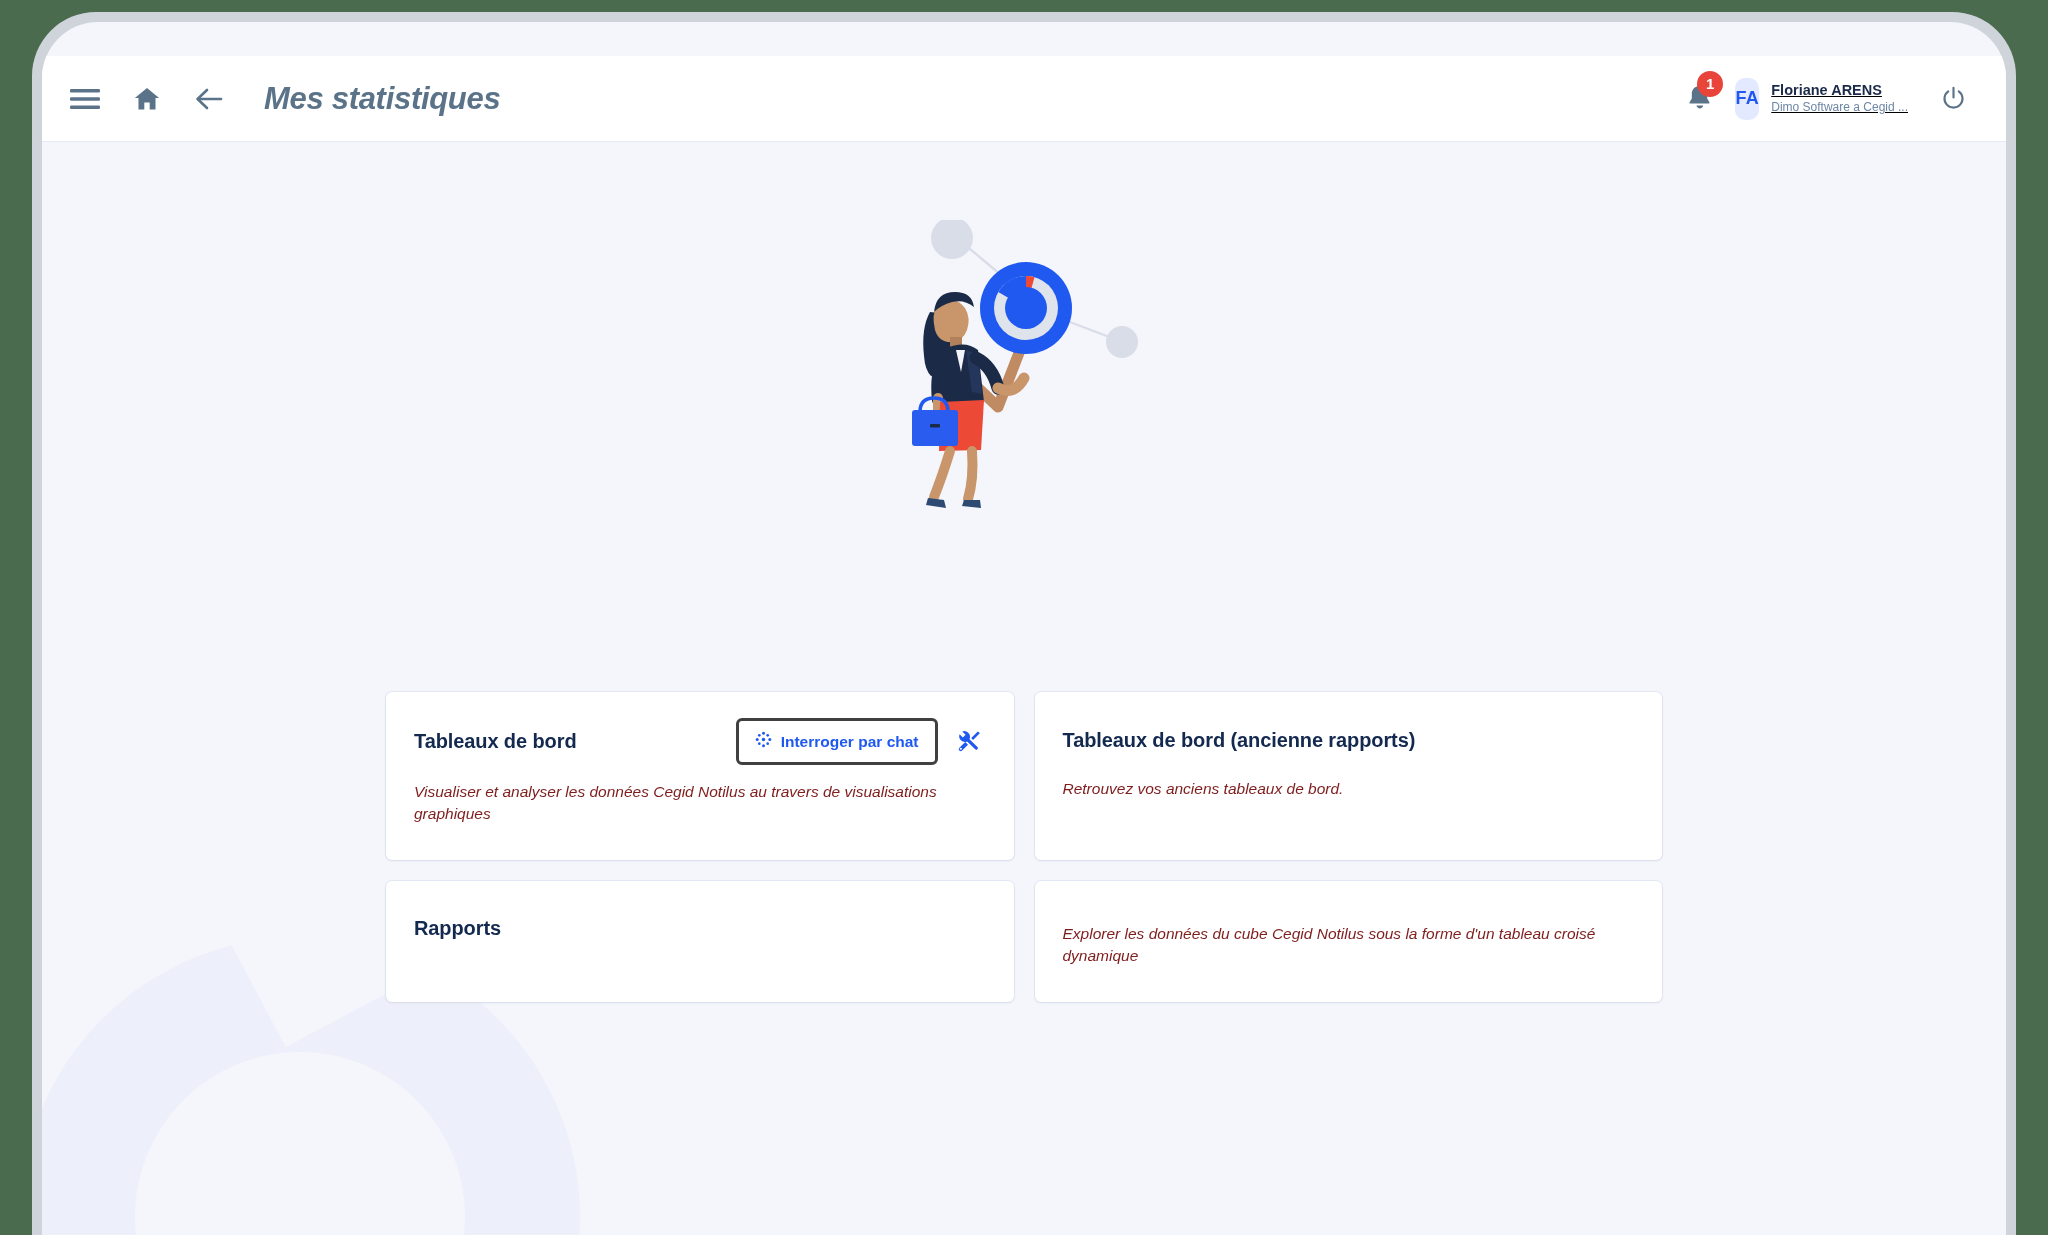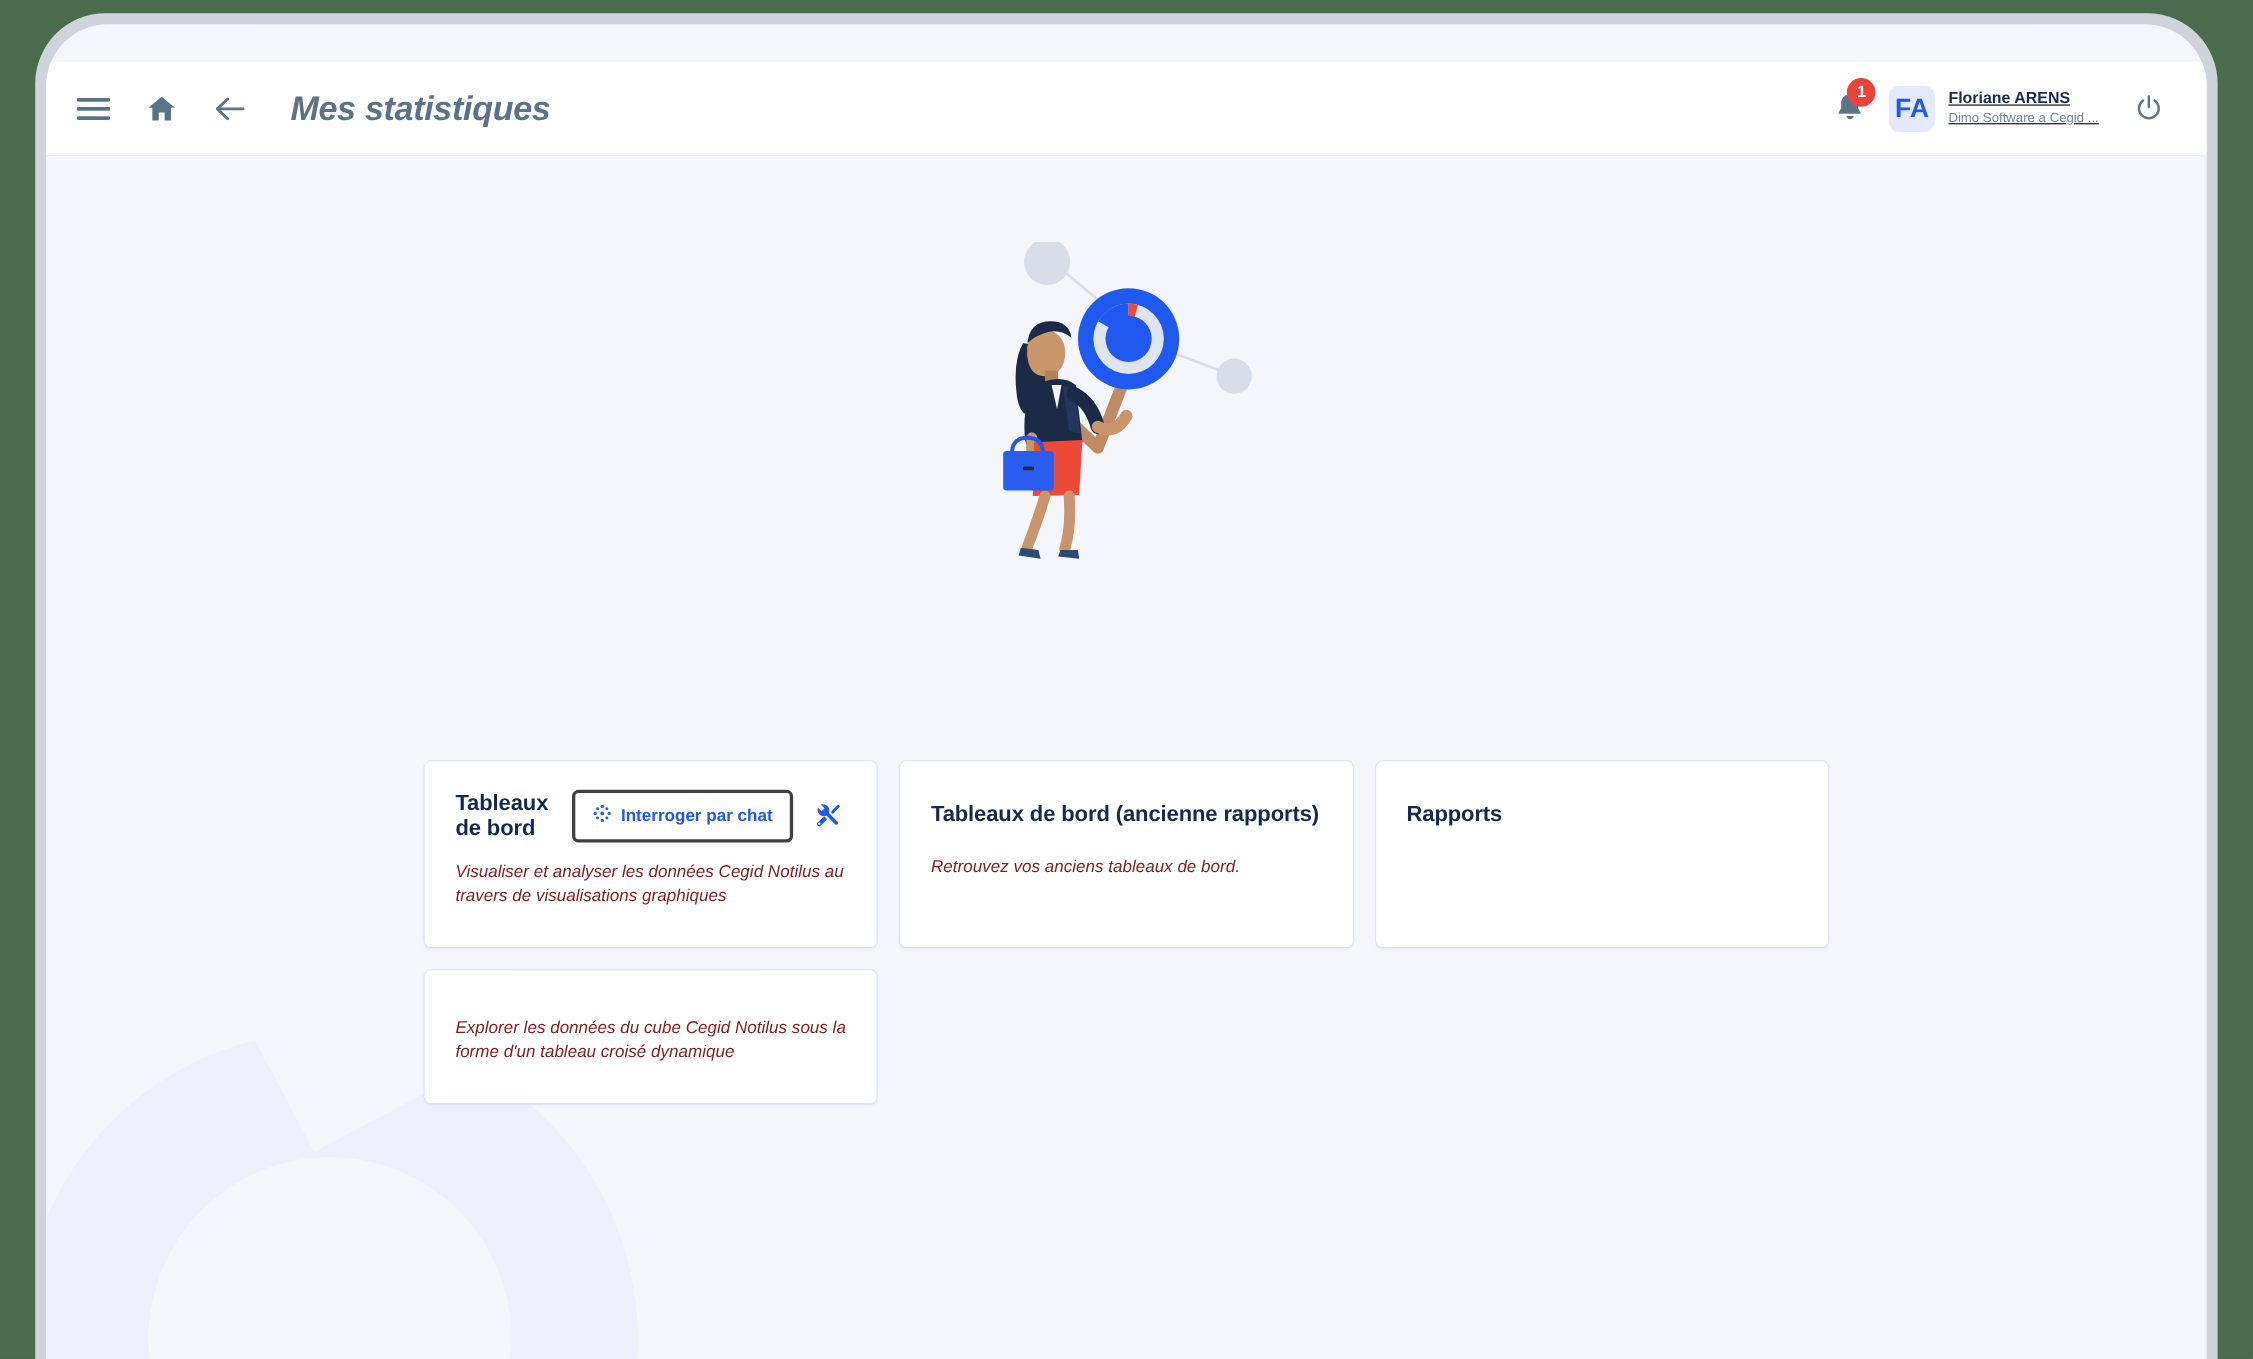--- a/index.html
+++ b/index.html
@@ -91,26 +91,26 @@
 
   #user-chip {
     display:flex;
     align-items:center;
     gap:12px;
     padding:4px 10px 4px 4px;
     cursor:pointer;
     border-radius:10px;
   }
   #user-avatar {
-    width:42px; height:42px;
+    width:24px; height:42px;
     background:#e3eaff;
     color:#1f59f0;
     border-radius:10px;
     display:flex; align-items:center; justify-content:center;
-    font-size:24px; font-weight:bold;
+    font-size:18px; font-weight:bold;
     letter-spacing:0.3px;
   }
   #user-text { line-height:1.22;text-decoration:underline; }
   #user-name {
     font-size:14.5px; font-weight:bold; color:#1c2a4a;
     white-space:nowrap;
   }
   #user-company {
     font-size:12px; color:#6d86a5;
     white-space:nowrap;
@@ -144,21 +144,21 @@
     width:260px; height:320px;
   }
 
   #cards-grid {
     position:absolute;
     left:50%;
     transform:translateX(-50%);
     top:550px;
     width:1276px;
     display:grid;
-    grid-template-columns:1fr 1fr 1fr;
+    grid-template-columns:1fr 1fr;
     column-gap:32px;
     row-gap:18px;
     gap:21px;
   }
 
   .info-card {
     background:#ffffff;
     border-radius:6px;
     box-shadow:0 1px 3px rgba(30,45,90,0.07), 0 0 0 1px rgba(225,230,243,0.8);
     padding:26px 28px 34px 28px;

